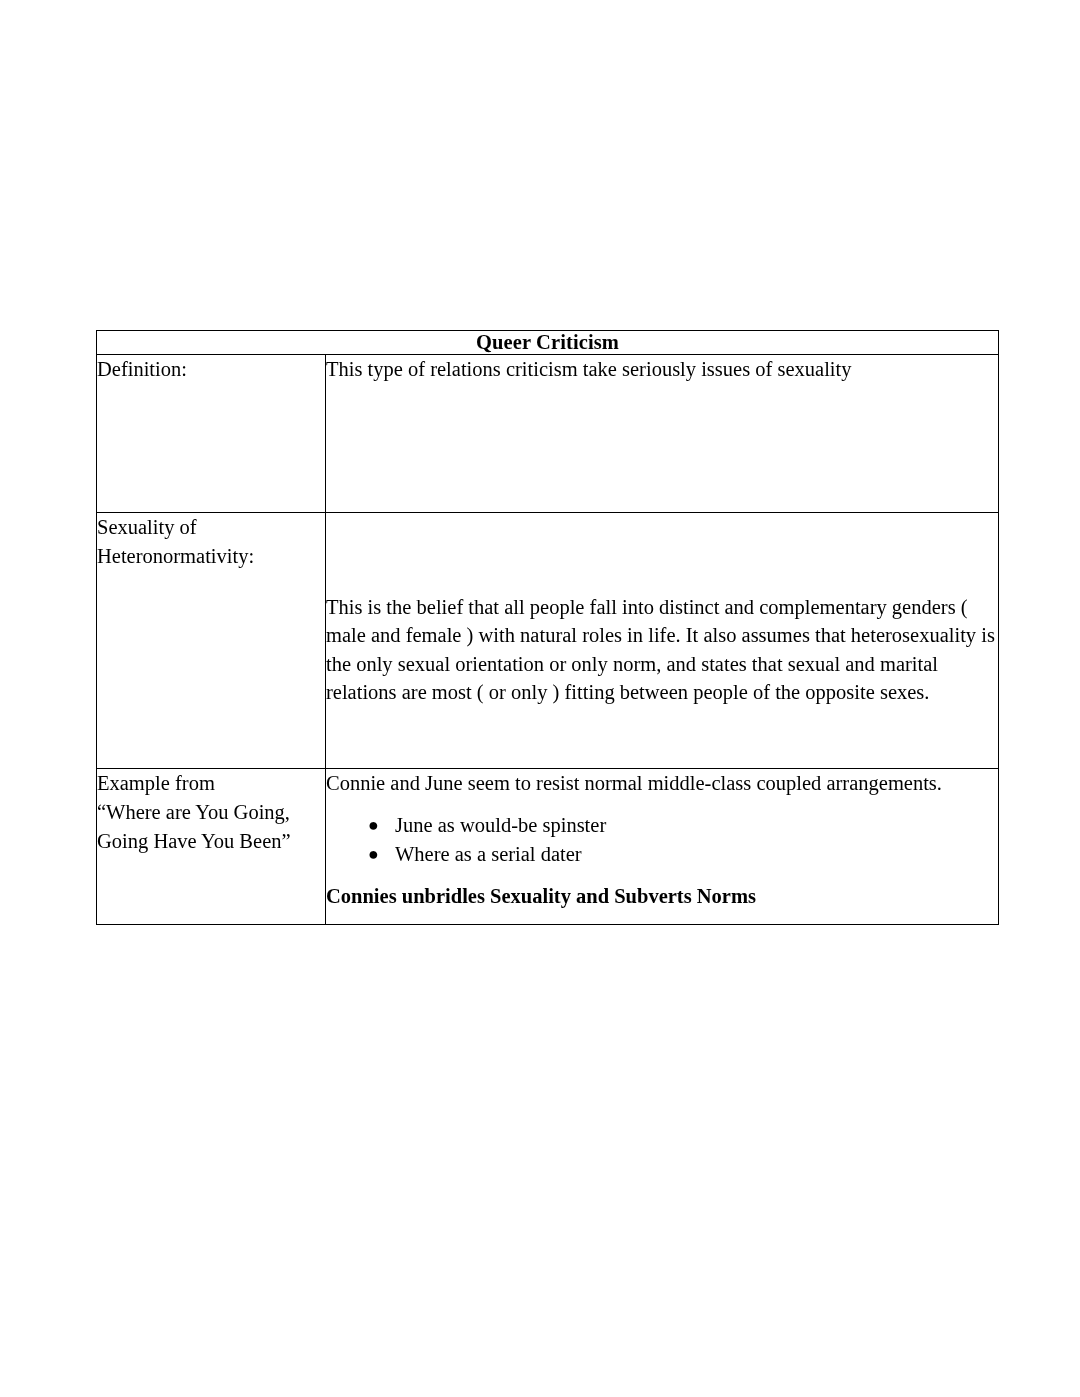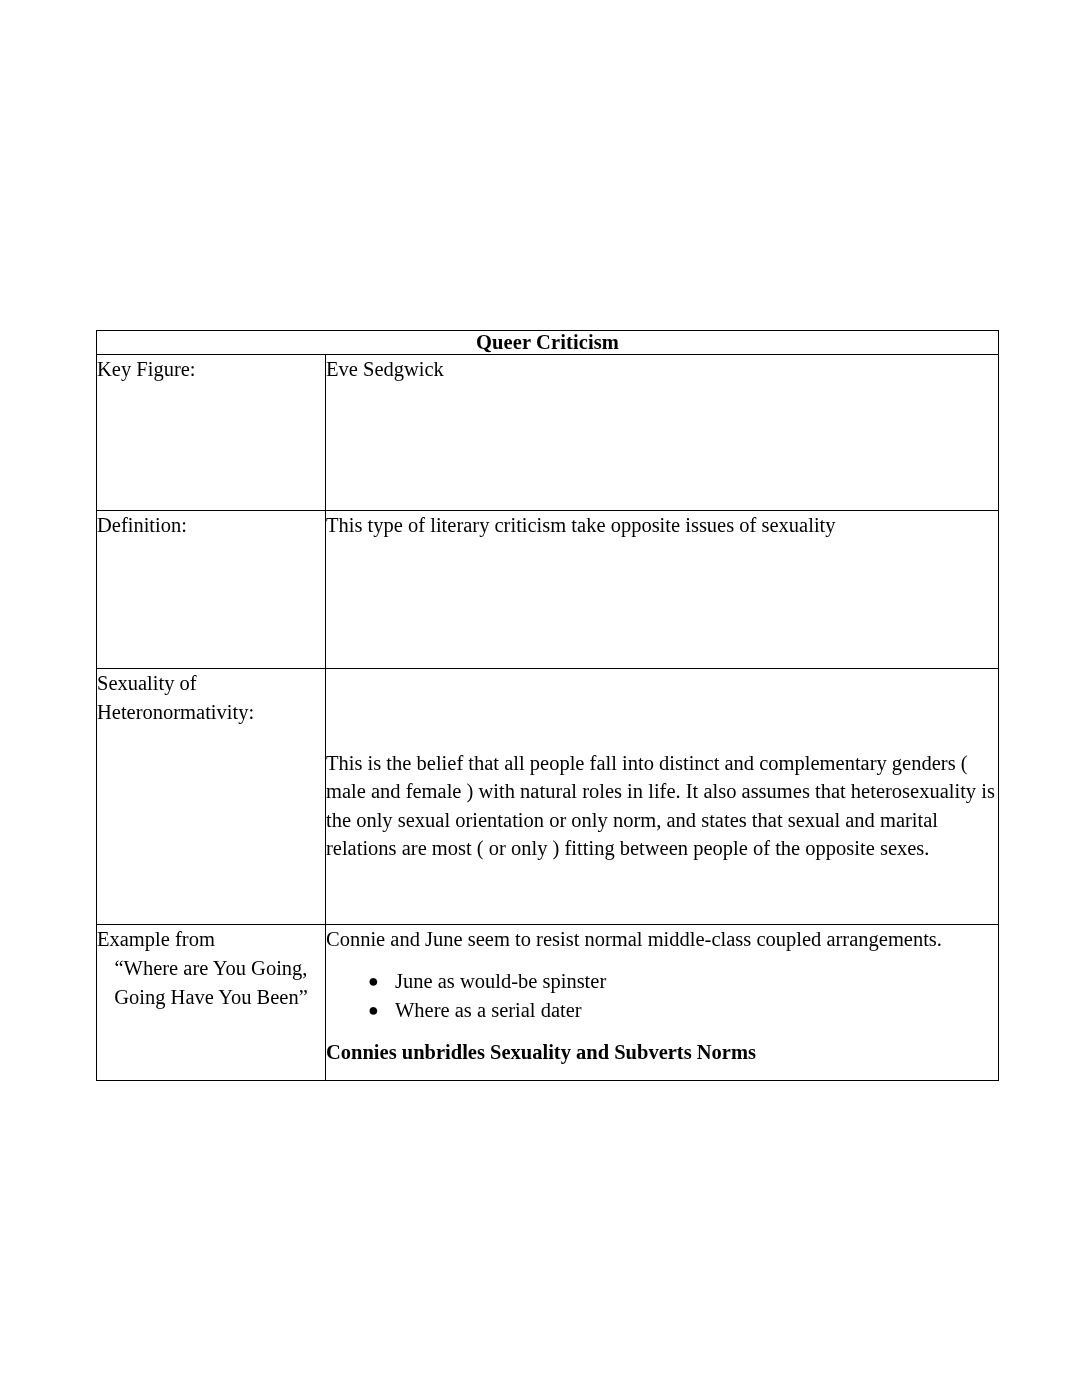--- a/index.html
+++ b/index.html
@@ -100,21 +100,21 @@
     font-size: 18px;
     line-height: 1.5;
   }
 
   .title-line-1 { display: block; }
   .title-line-2 { display: block; }
 
   .label-sub {
     margin-top: 22px;
   }
-  .label-sub .quoted-line { display: block; line-height: 1.4; text-align: center; }
+  .label-sub .quoted-line { display: block; line-height: 1.4; }
 
   .closing-line {
     margin: 0;
     line-height: 1.42;
     font-weight: bold;
   }
 </style>
 </head>
 <body>
 
@@ -124,28 +124,24 @@
     <colgroup>
       <col class="col-label">
       <col class="col-content">
     </colgroup>
     <tbody>
 
       <tr>
         <td class="header-cell" colspan="2">Queer Criticism</td>
       </tr>
 
-      <tr class="row-keyfigure">
-        <td class="label-cell">Key Figure:</td>
-        <td class="content-cell">Eve Sedgwick</td>
-      </tr>
 
       <tr class="row-definition">
         <td class="label-cell">Definition:</td>
-        <td class="content-cell">This type of literary criticism take opposite issues of sexuality</td>
+        <td class="content-cell">This type of relations criticism take seriously issues of sexuality</td>
       </tr>
 
       <tr class="row-critique">
         <td class="label-cell">
           <span class="title-line-1">Sexuality of</span>
           <span class="title-line-2">Heteronormativity:</span>
         </td>
         <td class="content-cell">
           <div class="spacer-before-para"></div>
           <p class="para">This is the belief that all people fall into distinct and complementary genders ( male and female ) with natural roles in life. It also assumes that heterosexuality is the only sexual orientation or only norm, and states that sexual and marital relations are most ( or only ) fitting between people of the opposite sexes.</p>

